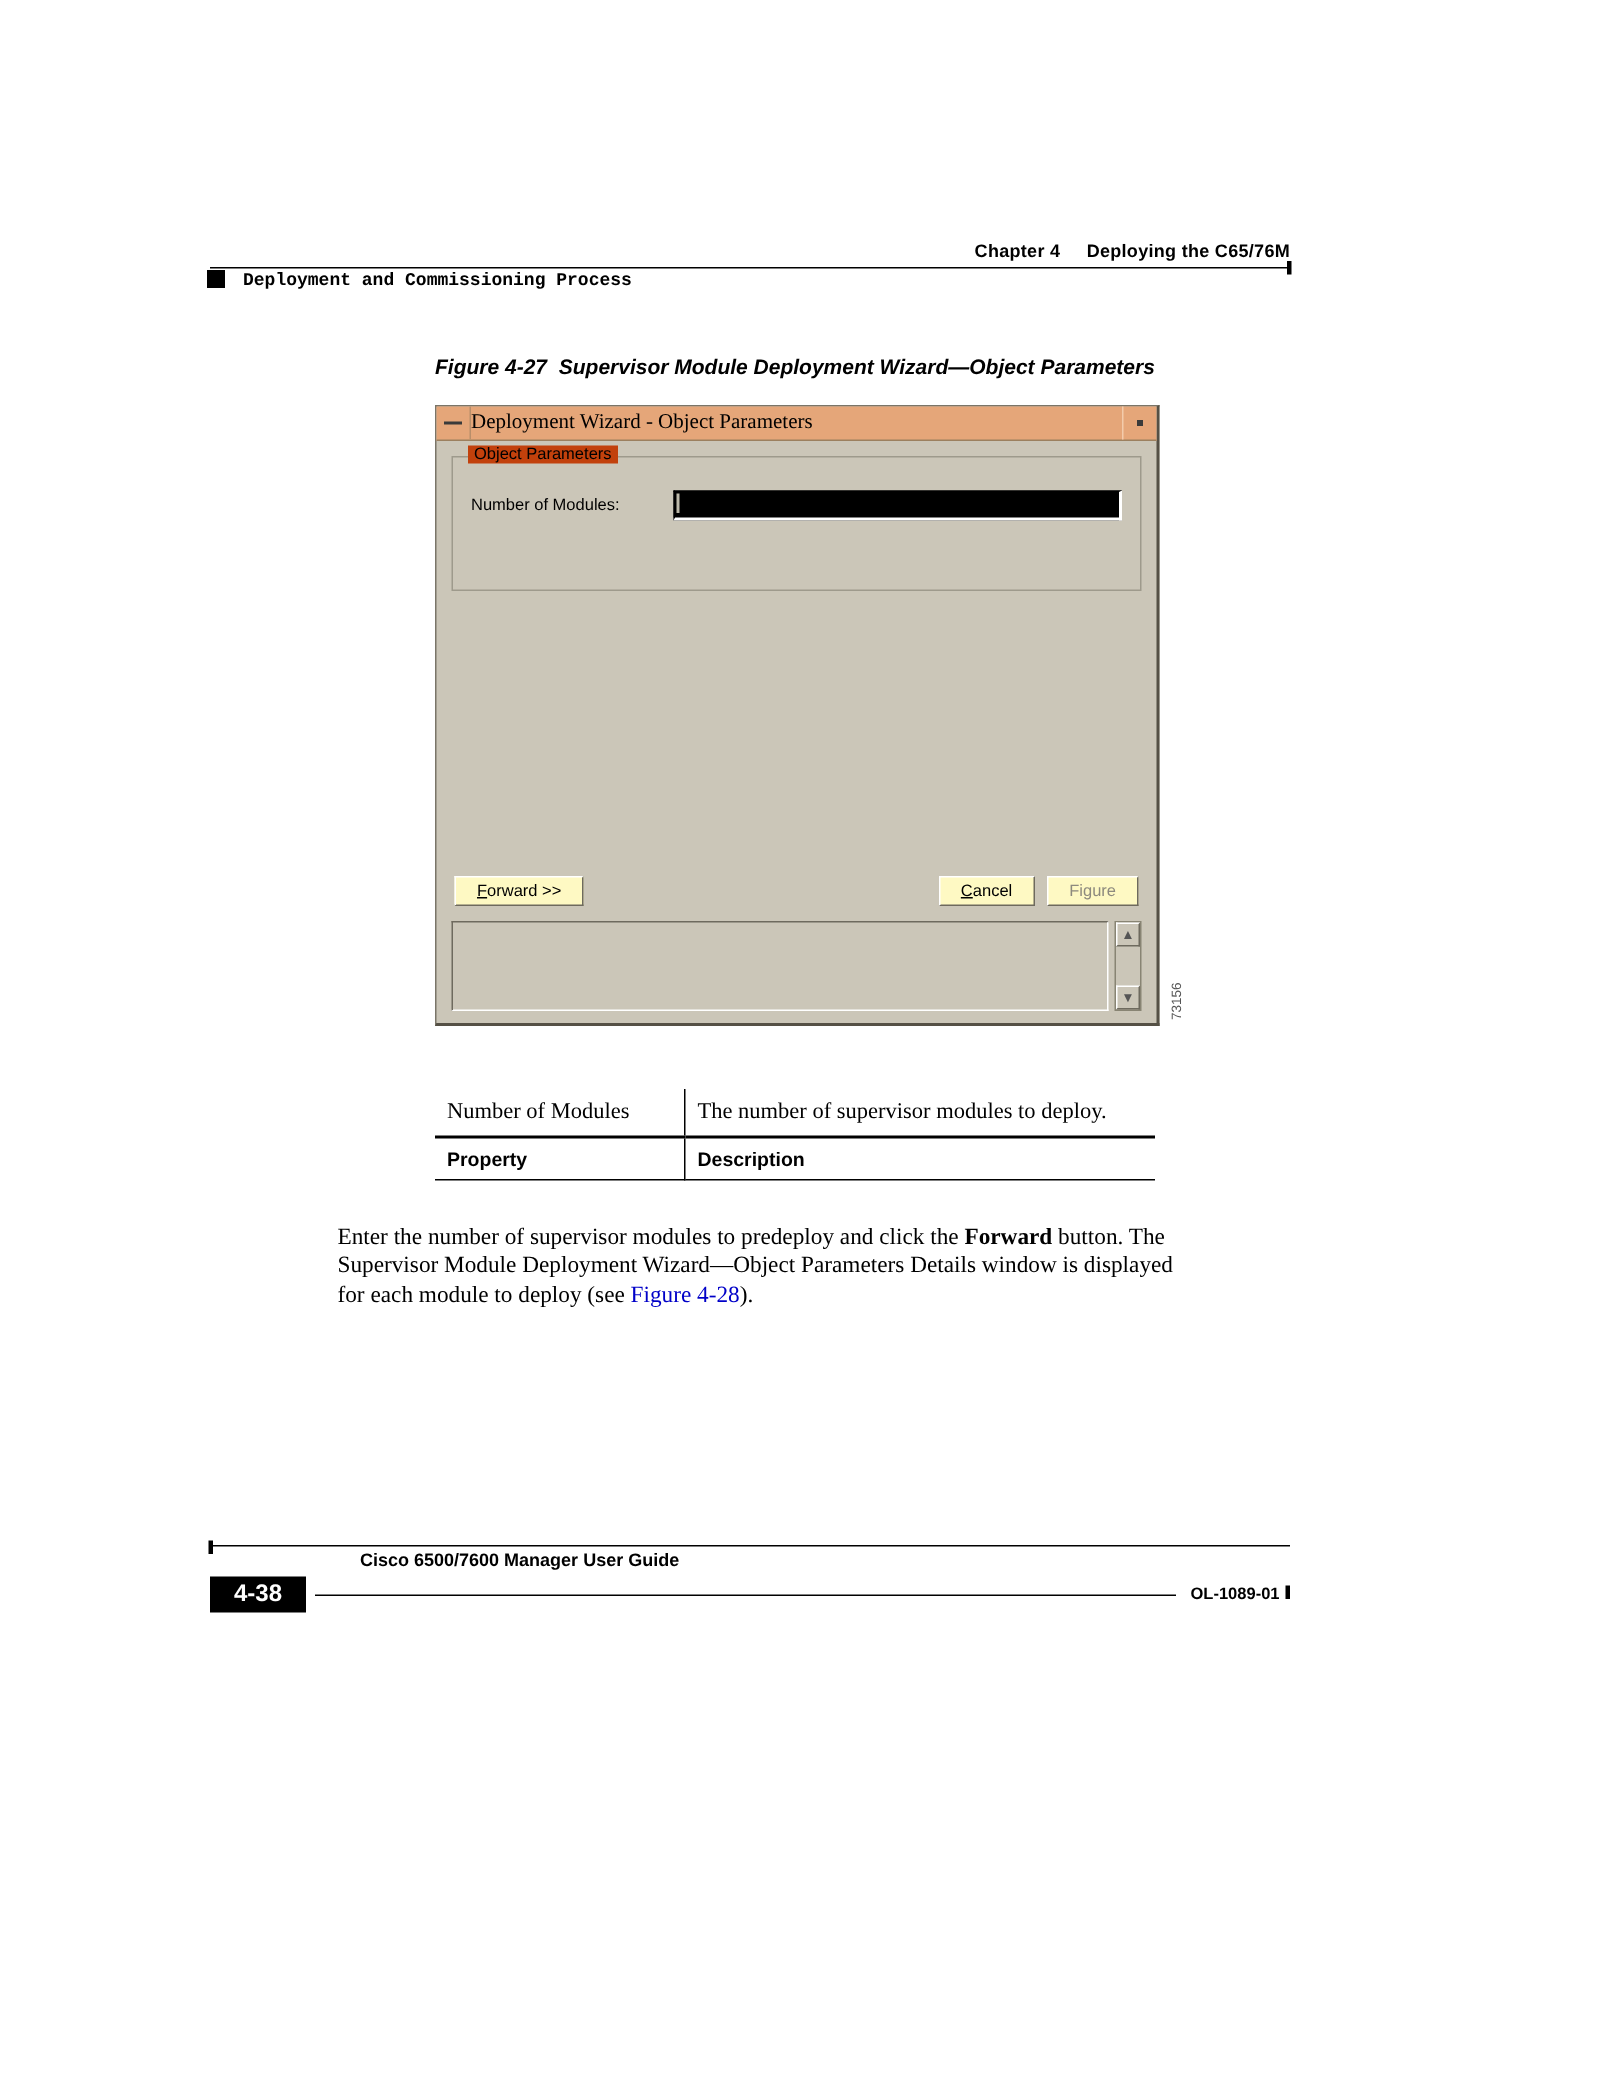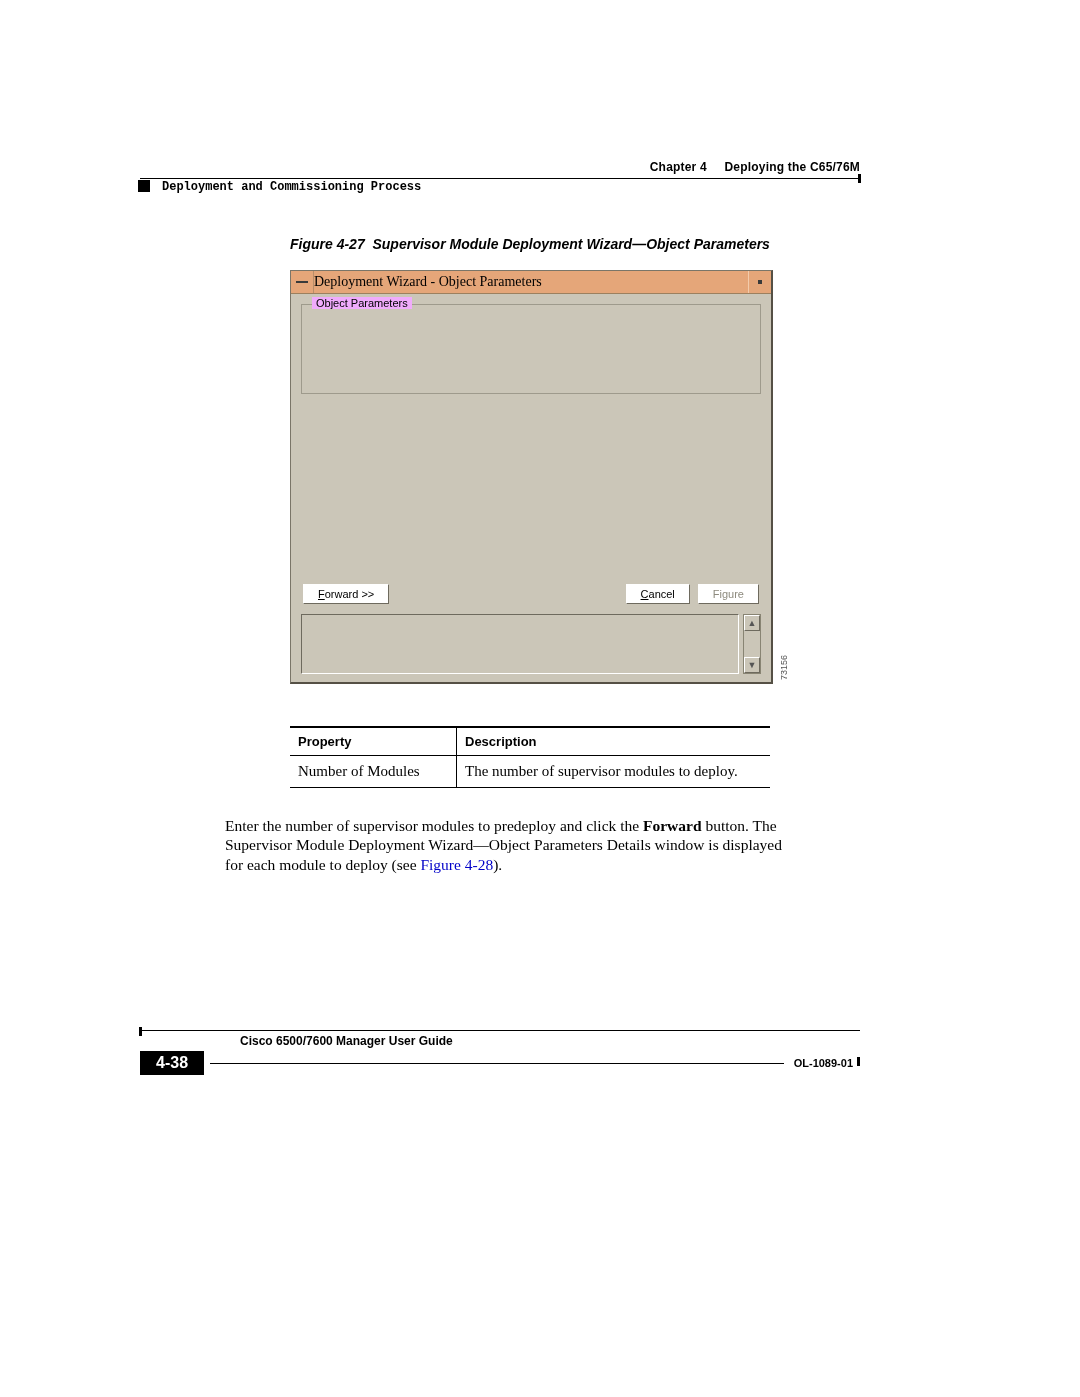--- a/index.html
+++ b/index.html
@@ -125,21 +125,21 @@
     padding: 22px 12px 22px 12px;
     position: relative;
     height: 44px;
   }
   .group-legend {
     position: absolute;
     top: -8px;
     left: 10px;
     font-family: Arial, Helvetica, sans-serif;
     font-size: 11px;
-    background: #f0abfc;
+    background: #c2410c;
     padding: 0 4px;
     color: #000;
   }
   .form-row {
     display: flex;
     align-items: center;
   }
   .form-label {
     font-family: Arial, Helvetica, sans-serif;
     font-size: 11px;
@@ -165,21 +165,21 @@
   }
   .button-row {
     display: flex;
     align-items: center;
     padding: 0 2px 0 2px;
     gap: 8px;
   }
   .btn {
     font-family: Arial, Helvetica, sans-serif;
     font-size: 11px;
-    background: #ffffff;
+    background: #fef9c3;
     border: 1px solid #fff;
     border-right: 1px solid #6e6a5e;
     border-bottom: 1px solid #6e6a5e;
     padding: 3px 14px;
     color: #000;
   }
   .btn.disabled { color: #8d8a7e; }
   .btn u { text-decoration: underline; }
   .button-row .spacer-flex { flex:1; }
   .log-area {
@@ -336,20 +336,26 @@
           <div class="dash"></div>
         </div>
       <div class="title">Deployment Wizard - Object Parameters</div>
       <div class="minbox">
           <div class="dot"></div>
         </div>
     </div>
     <div class="client">
       <div class="groupbox">
         <div class="group-legend">Object Parameters</div>
+        <div class="form-row">
+          <div class="form-label">Number of Modules:</div>
+          <div class="form-input" title="1">
+              <div class="caret"></div>
+            </div>
+        </div>
       </div>
       <div class="spacer"></div>
       <div class="button-row">
         <div class="btn"><u>F</u><span>orward &gt;&gt;</span></div>
         <div class="spacer-flex"></div>
         <div class="btn"><u>C</u><span>ancel</span></div>
         <div class="btn disabled"><span>Figure</span></div>
       </div>
       <div class="log-area">
         <div class="log-box"></div>
@@ -358,26 +364,26 @@
           <div class="arrow">▼</div>
         </div>
       </div>
     </div>
     <div class="fig-id">73156</div>
   </div>
 
   <table class="prop-table">
     <tbody>
         <tr>
+      <td class="col1">Number of Modules</td>
+      <td>The number of supervisor modules to deploy.</td>
+    </tr>
+    <tr>
       <th class="col1">Property</th>
       <th>Description</th>
-    </tr>
-    <tr>
-      <td class="col1">Number of Modules</td>
-      <td>The number of supervisor modules to deploy.</td>
     </tr>
   </tbody>
     </table>
 
   <div class="body-para">
     <span>Enter the number of supervisor modules to predeploy and click the </span><b>Forward</b><span> button. The Supervisor Module Deployment Wizard—Object Parameters Details window is displayed for each module to deploy (see </span><a href="#">Figure 4-28</a><span>).</span>
   </div>
 </div>
 
 <div class="footer">

